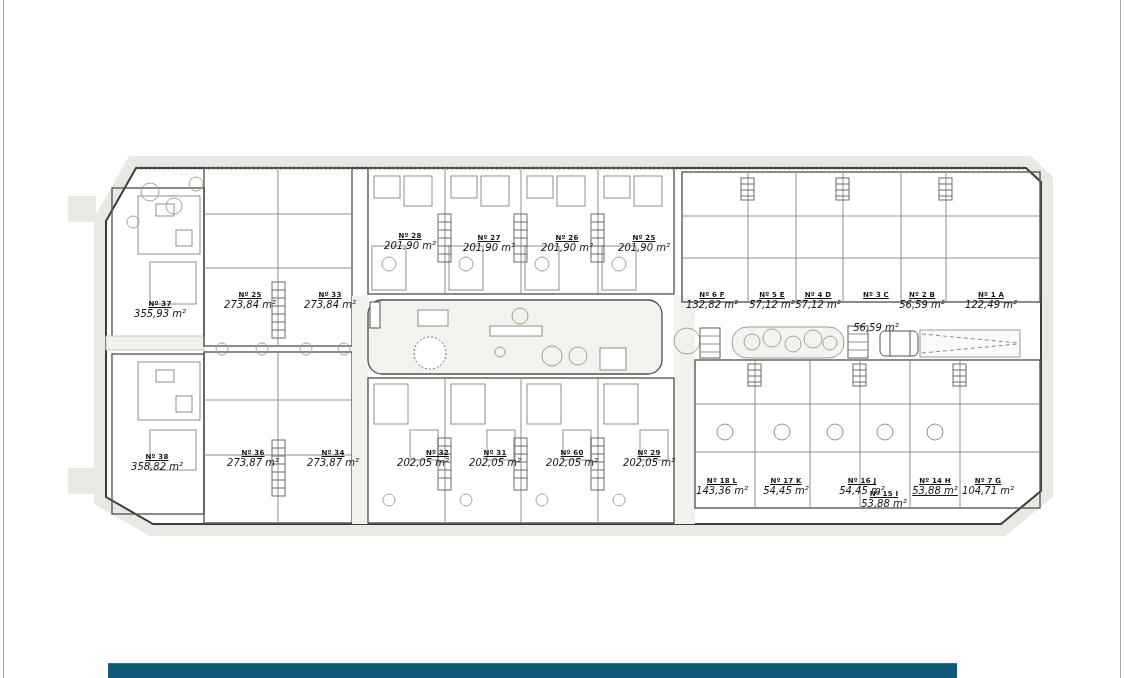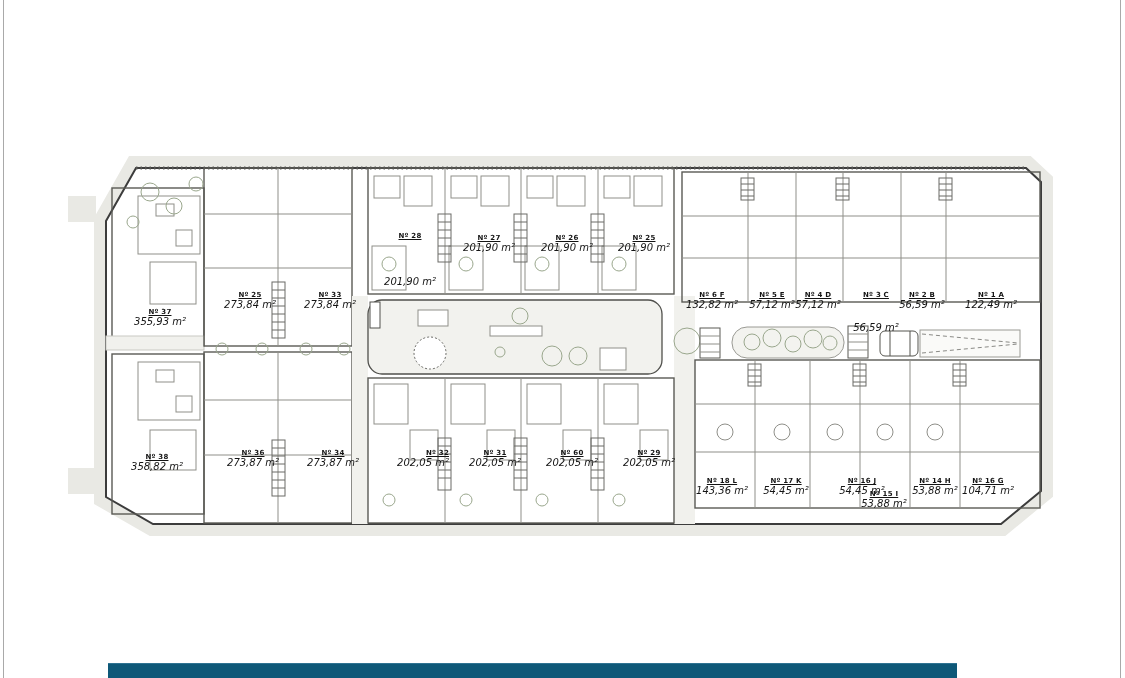--- a/index.html
+++ b/index.html
@@ -211,21 +211,21 @@
       <circle cx="552" cy="356" r="10"></circle>
       <circle cx="578" cy="356" r="9"></circle>
       <circle cx="500" cy="352" r="5"></circle>
       <circle cx="389" cy="500" r="6"></circle>
       <circle cx="466" cy="500" r="6"></circle>
       <circle cx="542" cy="500" r="6"></circle>
       <circle cx="619" cy="500" r="6"></circle>
     </g>
   </svg>
 
-  <div class="unit-label" style="left:128px;top:308px;">
+  <div class="unit-label" style="left:128px;top:300px;">
       <span class="u-num">Nº 37</span>
       <span class="u-area">355,93 m²</span>
     </div>
   <div class="unit-label" style="left:125px;top:453px;">
       <span class="u-num">Nº 38</span>
       <span class="u-area">358,82 m²</span>
     </div>
   <div class="unit-label" style="left:218px;top:291px;">
       <span class="u-num">Nº 25</span>
       <span class="u-area">273,84 m²</span>
@@ -235,21 +235,21 @@
       <span class="u-area">273,84 m²</span>
     </div>
   <div class="unit-label" style="left:221px;top:449px;">
       <span class="u-num">Nº 36</span>
       <span class="u-area">273,87 m²</span>
     </div>
   <div class="unit-label" style="left:301px;top:449px;">
       <span class="u-num">Nº 34</span>
       <span class="u-area">273,87 m²</span>
     </div>
-  <div class="unit-label" style="left:378px;top:232px;gap:36px;">
+  <div class="unit-label" style="left:378px;top:232px;">
       <span class="u-num">Nº 28</span>
       <span class="u-area">201,90 m²</span>
     </div>
   <div class="unit-label" style="left:457px;top:234px;">
       <span class="u-num">Nº 27</span>
       <span class="u-area">201,90 m²</span>
     </div>
   <div class="unit-label" style="left:535px;top:234px;">
       <span class="u-num">Nº 26</span>
       <span class="u-area">201,90 m²</span>
@@ -307,23 +307,23 @@
       <span class="u-area">54,45 m²</span>
     </div>
   <div class="unit-label" style="left:830px;top:477px;">
       <span class="u-num">Nº 16 J</span>
       <span class="u-area">54,45 m²</span>
     </div>
   <div class="unit-label" style="left:852px;top:490px;">
       <span class="u-num">Nº 15 I</span>
       <span class="u-area">53,88 m²</span>
     </div>
-  <div class="unit-label" style="left:903px;top:477px;">
+  <div class="unit-label" style="left:903px;top:477px;text-decoration:underline;">
       <span class="u-num">Nº 14 H</span>
       <span class="u-area">53,88 m²</span>
     </div>
   <div class="unit-label" style="left:956px;top:477px;">
-      <span class="u-num">Nº 16 G</span>
+      <span class="u-num">Nº 7 G</span>
       <span class="u-area">104,71 m²</span>
     </div>
 
   <div id="footer-bar"></div>
 </div>
 
 </body></html>

